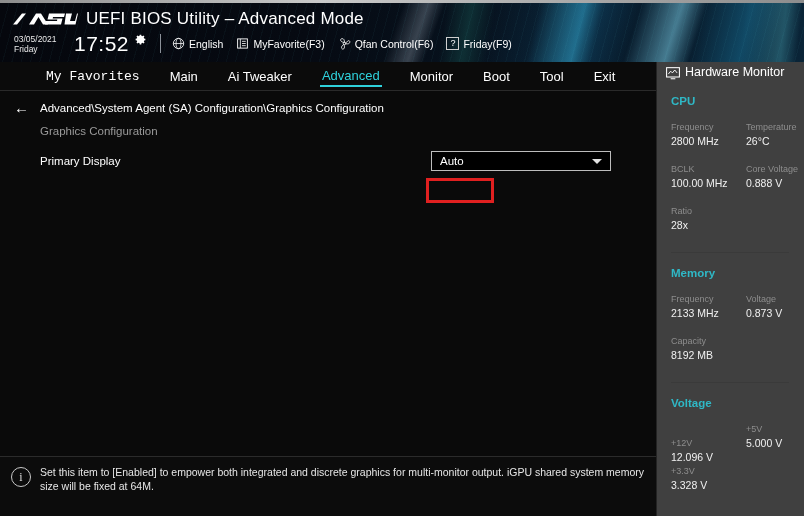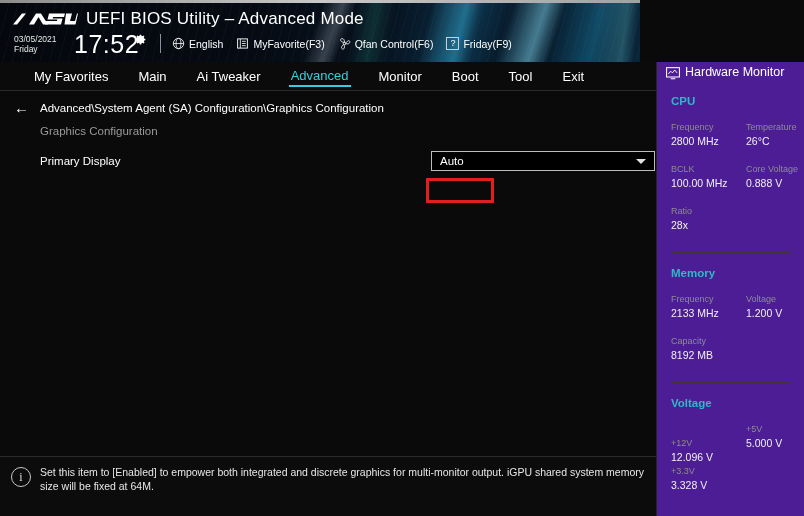--- a/index.html
+++ b/index.html
@@ -11,21 +11,21 @@
   }
   .screen {
     position: relative;
     width: 804px; height: 516px;
     background: #0a0a0a;
   }
 
   
   .banner {
     position: absolute; left: 0; top: 0;
-    width: 640px; height: 62px;
+    width: 804px; height: 62px;
     background:
       linear-gradient(106deg, rgba(0,0,0,0) 60%, rgba(20,90,130,0.30) 74%, rgba(0,0,0,0) 78%),
       linear-gradient(104deg, rgba(0,0,0,0) 66%, rgba(60,190,230,0.55) 71.5%, rgba(0,0,0,0) 74%),
       linear-gradient(108deg, rgba(0,0,0,0) 78%, rgba(130,215,240,0.50) 83%, rgba(0,0,0,0) 86%),
       linear-gradient(103deg, rgba(0,0,0,0) 86%, rgba(25,120,160,0.45) 92%, rgba(0,0,0,0) 96%),
       linear-gradient(110deg, rgba(0,0,0,0) 49%, rgba(170,185,200,0.30) 52%, rgba(0,0,0,0) 54%),
       linear-gradient(100deg, rgba(0,0,0,0) 55%, rgba(40,150,130,0.22) 58%, rgba(0,0,0,0) 61%),
       linear-gradient(97deg,  rgba(0,0,0,0) 92%, rgba(90,200,215,0.30) 97%, rgba(0,0,0,0) 99%),
       linear-gradient(90deg, #05070d 0%, #060a12 38%, #071320 62%, #081d2e 80%, #0a2437 100%);
     overflow: hidden;
@@ -52,21 +52,21 @@
     position: absolute; left: 86px; top: 9px;
     font-size: 17px; color: #fff; letter-spacing: .2px;
     z-index: 3; white-space: nowrap;
   }
 
   .datetime { position: absolute; left: 14px; top: 34px; z-index: 3; }
   .dt-date { font-size: 8.5px; color: #e8e8e8; line-height: 10px; }
   .dt-day  { font-size: 8.5px; color: #e8e8e8; line-height: 10px; }
   .clock {
     position: absolute; left: 74px; top: 31px;
-    font-size: 25px; color: #fff; line-height: 26px; z-index: 3;
+    font-size: 21px; color: #fff; line-height: 26px; z-index: 3;
     letter-spacing: .5px;
   }
   .gear {
     position: absolute; left: 134px; top: 33px; z-index: 3;
     width: 13px; height: 13px;
   }
   .divider-v {
     position: absolute; left: 160px; top: 34px;
     width: 1px; height: 19px; background: #8b9199; z-index: 3;
   }
@@ -89,21 +89,21 @@
   .navbar {
     position: absolute; left: 0; top: 62px;
     width: 656px; height: 29px;
     background: #0b0b0b;
     display: flex; align-items: center;
   }
   .nav-tab {
     font-size: 13px; color: #ffffff; padding: 0 2px;
     margin: 0 13px; line-height: 18px; white-space: nowrap;
   }
-  .nav-tab:first-child { margin-left: 32px; }
+  .nav-tab:first-child { margin-left: 44px; font-family: Liberation Mono, monospace; }
   .nav-tab.active {
     color: #2fd2dc;
     border-bottom: 2px solid #2fd2dc;
   }
   .nav-underline {
     position: absolute; left: 0; top: 90px; width: 656px; height: 1px;
     background: #2a2a2a;
   }
 
   
@@ -128,21 +128,21 @@
     display: flex; align-items: center;
   }
   .row.r1 { top: 57px; }
   .row.r2 { top: 88px; background: #7b7b7b; }
   .row-label {
     position: absolute; left: 40px;
     font-size: 11.5px; color: #fff; white-space: nowrap;
   }
   .dropdown {
     position: absolute; left: 431px; top: 3px;
-    width: 224px; height: 20px;
+    width: 180px; height: 20px;
     background: #000;
     border: 1px solid #bdbdbd;
     display: flex; align-items: center; text-decoration: underline;
   }
   .dd-value {
     font-size: 11.5px; color: #fff; padding-left: 8px;
   }
   .dd-caret {
     position: absolute; right: 8px; top: 50%;
     margin-top: -2px;
@@ -175,21 +175,21 @@
   }
   .help-text {
     position: absolute; left: 40px; top: 8px; width: 606px;
     font-size: 10.5px; color: #e6e6e6; line-height: 14px;
   }
 
   
   .hwmon {
     position: absolute; left: 656px; top: 62px;
     width: 148px; height: 454px;
-    background: #4c1d95;
+    background: #404040;
     border-left: 1px solid #242424;
   }
   .hw-head {
     position: absolute; left: 9px; top: 3px;
     display: flex; align-items: center; gap: 5px;
   }
   .hw-head-txt { font-size: 12.5px; color: #fff; }
   .monitor-ico { width: 14px; height: 13px; }
 
   .hw-sect-title {
@@ -370,21 +370,21 @@
     <div class="hw-rule" style="top:190px"></div>
 
     <div class="hw-sect-title" style="top:205px">Memory</div>
 
     <div class="hw-pair" style="top:231px">
       <div class="hw-key">Frequency</div>
       <div class="hw-val">2133 MHz</div>
     </div>
     <div class="hw-pair hw-col2" style="top:231px">
       <div class="hw-key">Voltage</div>
-      <div class="hw-val">1.200 V</div>
+      <div class="hw-val">0.873 V</div>
     </div>
 
     <div class="hw-pair" style="top:273px">
       <div class="hw-key">Capacity</div>
       <div class="hw-val">8192 MB</div>
     </div>
 
     <div class="hw-rule" style="top:320px"></div>
 
     <div class="hw-sect-title" style="top:335px">Voltage</div>

